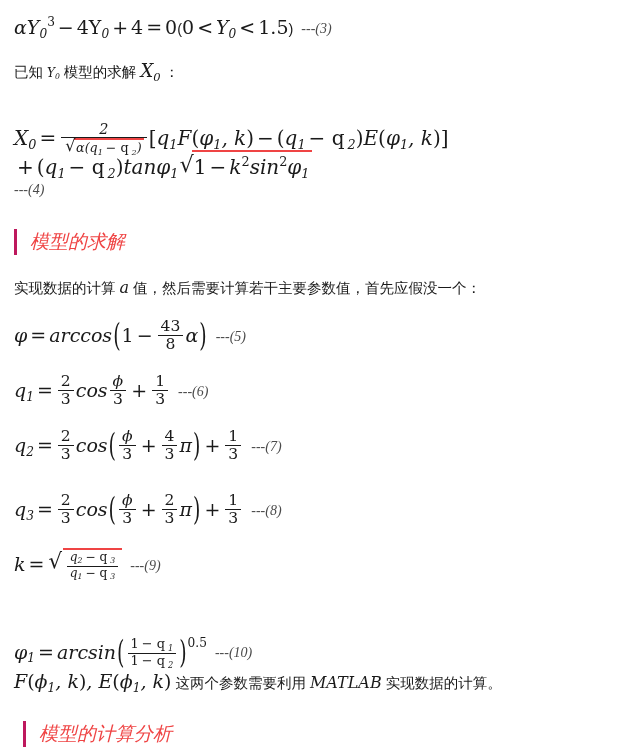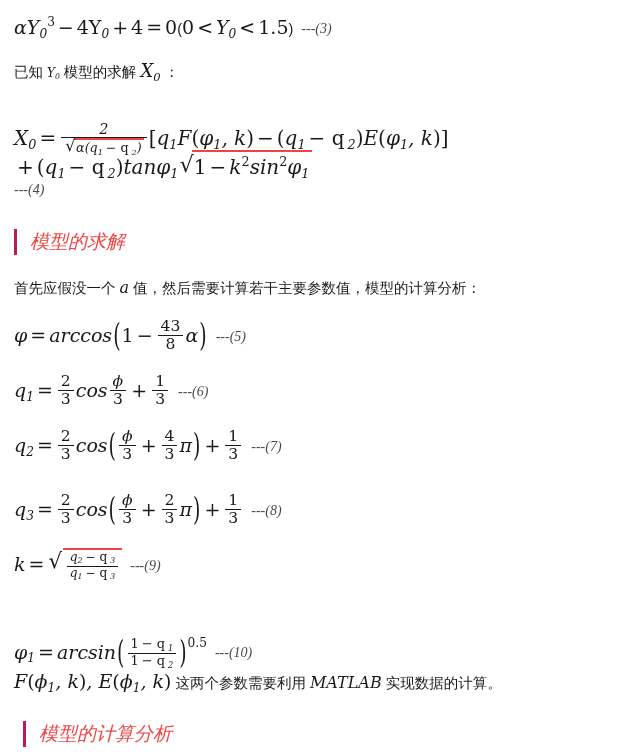--- a/index.html
+++ b/index.html
@@ -150,21 +150,21 @@
   </div>
 
   <div class="math eq4b" style="font-size:20px">
     <span class="op">+</span><span class="up">(</span><span>q</span><span class="sub">1</span><span class="op">− q</span><span class="sub">2</span><span class="up">)</span><span>tan</span><span>φ</span><span class="sub">1</span><span class="sqrt"><span class="rad"><span class="num">1</span><span class="op">−</span><span>k</span><span class="supn">2</span><span>sin</span><span class="supn">2</span><span>φ</span><span class="sub">1</span></span></span>
   </div>
   <div class="eq4no">---(4)</div>
 
   <div class="quote q1">模型的求解</div>
 
   <div class="txt2">
-    <span class="cn">首先应假没一个 </span><span class="math" style="font-size:16px">a</span><span class="cn"> 值，然后需要计算若干主要参数值，模型的计算分析：</span>
+    <span class="cn">实现数据的计算 </span><span class="math" style="font-size:16px">a</span><span class="cn"> 值，然后需要计算若干主要参数值，首先应假没一个：</span>
   </div>
 
   <div class="math eq5">
     <span>φ</span><span class="op">=</span><span>arccos</span><span class="big-paren">(</span><span class="num">1</span><span class="op">−</span><span class="frac"><span class="num">43</span><span class="den num">8</span></span><span>α</span><span class="big-paren">)</span><span class="eqno">---(5)</span>
   </div>
 
   <div class="math eq6">
     <span>q</span><span class="sub">1</span><span class="op">=</span><span class="frac"><span class="num">2</span><span class="den num">3</span></span><span>cos</span><span class="frac"><span>ϕ</span><span class="den num">3</span></span><span class="op">+</span><span class="frac"><span class="num">1</span><span class="den num">3</span></span><span class="eqno">---(6)</span>
   </div>
 

